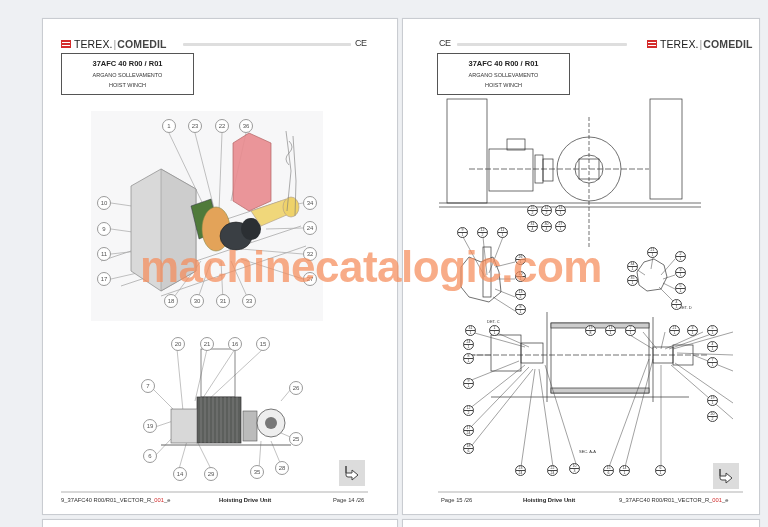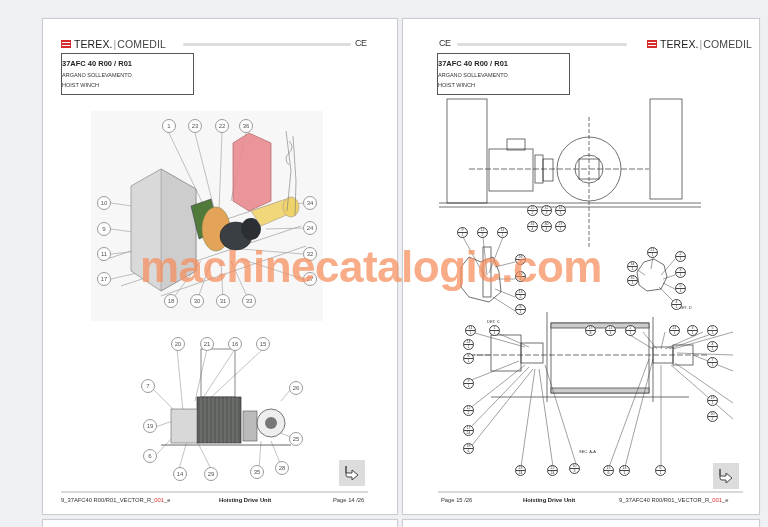--- a/index.html
+++ b/index.html
@@ -11,26 +11,26 @@
   #page-right { left: 402px; top: 18px; width: 358px; height: 497px; }
   #page-left-next  { left: 42px;  top: 519px; width: 356px; height: 20px; }
   #page-right-next { left: 402px; top: 519px; width: 358px; height: 20px; }
 
   .logo { position: absolute; top: 19px; display: flex; align-items: center; font-size: 10.5px; color: #333; letter-spacing: 0.1px; }
   .logo .mark { width: 10px; height: 8px; background: #d42b2b; margin-right: 3px; position: relative; }
   .logo .mark::before, .logo .mark::after { content: ""; position: absolute; left: 1px; right: 1px; height: 1px; background: #fff; }
   .logo .mark::before { top: 2px; } .logo .mark::after { top: 5px; }
   .logo .terex { font-weight: normal; color: #222; }
   .logo .sep { color: #999; margin: 0 1px; font-weight: normal; }
-  .logo .comedil { color: #444; }
+  .logo .comedil { color: #444; font-weight: bold; }
 
   .hline { position: absolute; top: 24px; height: 3px; background: #dedede; border-radius: 1px; }
   .ce { position: absolute; top: 19px; font-size: 9px; color: #333; letter-spacing: -0.5px; }
 
-  .titlebox { position: absolute; top: 34px; width: 133px; height: 42px; border: 1px solid #555; text-align: left; }
+  .titlebox { position: absolute; top: 34px; width: 133px; height: 42px; border: 1px solid #555; text-align: center; }
   .titlebox .t1 { font-size: 7.5px; font-weight: bold; color: #222; margin-top: 5px; }
   .titlebox .t2 { font-size: 5.5px; color: #333; margin-top: 4px; }
   .titlebox .t3 { font-size: 5.5px; color: #333; margin-top: 4px; }
 
   .callout { position: absolute; width: 14px; height: 14px; border: 1px solid #9a9a9a; border-radius: 50%; background: #fff; font-size: 6px; color: #555; display: flex; align-items: center; justify-content: center; }
 
   .dcall { position: absolute; width: 11px; height: 11px; border: 0.8px solid #444; border-radius: 50%; background: #fff; font-size: 3.5px; color: #333; display: flex; flex-direction: column; align-items: center; justify-content: center; line-height: 4px; }
   .dcall .n { border-bottom: 0.6px solid #444; width: 100%; text-align: center; }
 
   .navbtn { position: absolute; width: 26px; height: 26px; background: #dcdcdc; display: flex; align-items: center; justify-content: center; }

